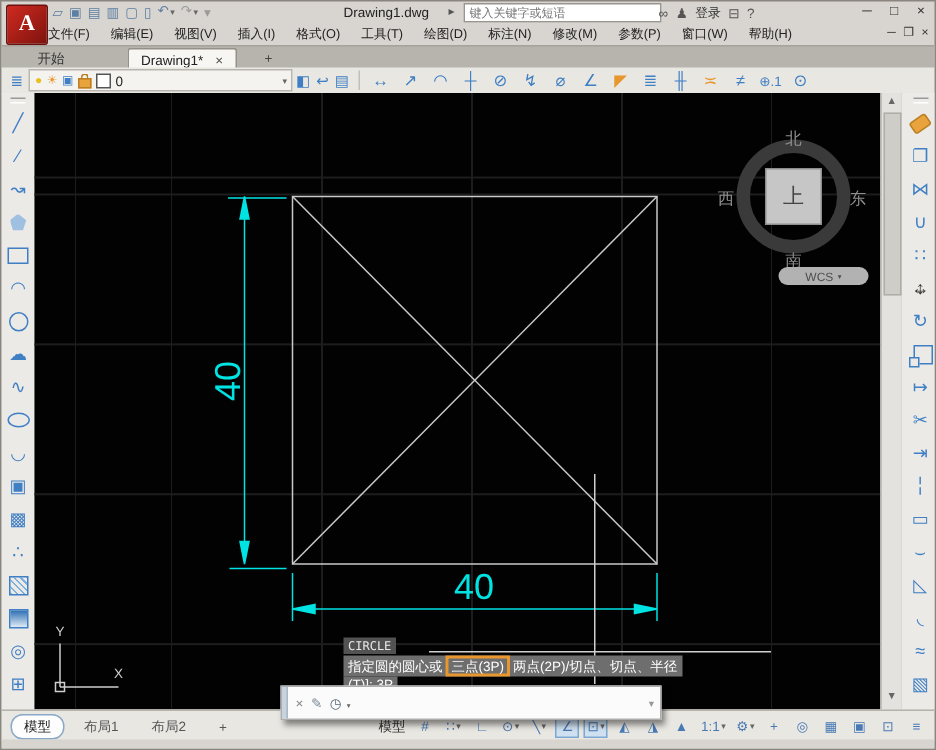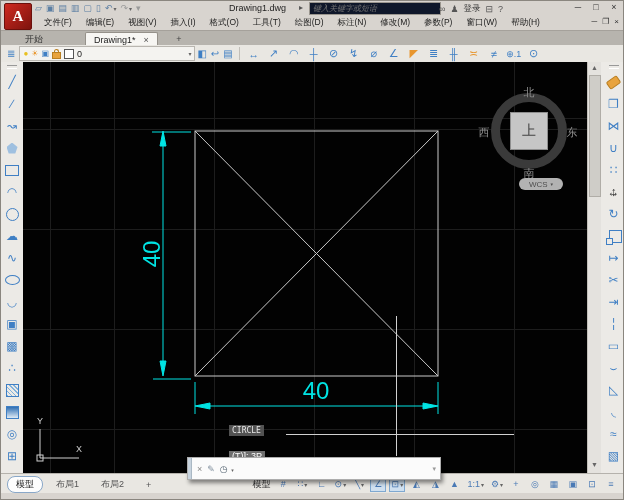--- a/index.html
+++ b/index.html
@@ -7,27 +7,27 @@
   
   .titlebar{position:absolute;left:0;top:0;width:100%;height:15px;}
   .logo{position:absolute;left:3px;top:2px;width:26px;height:25px;background:linear-gradient(135deg,#cf2a20,#7e130e);border:1px solid #6b100c;border-radius:2px;color:#fff;font-weight:bold;font-size:15px;font-family:"Liberation Serif",serif;display:flex;align-items:center;justify-content:center;z-index:5;}
   .qat{position:absolute;left:34px;top:1px;height:13px;display:flex;align-items:center;gap:4px;}
   .qicon{font-size:9px;color:#5c7fa3;line-height:13px;}
   .qicon .g{display:inline-block;}
   .qicon.dim .g{color:#9a9a9a;}
   .caret{font-size:6px;color:#666;margin-left:1px;}
   .doc-title{position:absolute;left:228px;top:2px;font-size:9px;color:#222;}
   .title-arrow{position:absolute;left:298px;top:2px;font-size:8px;color:#555;}
-  .searchbox{position:absolute;left:308px;top:1px;width:124px;height:11px;border:1px solid #9a968f;background:#0f172a;font-size:8px;font-style:italic;color:#888;padding:0 3px;font-family:"Liberation Sans",sans-serif;}
+  .searchbox{position:absolute;left:308px;top:1px;width:124px;height:11px;border:1px solid #9a968f;background:#ffffff;font-size:8px;color:#888;padding:0 3px;font-family:"Liberation Sans",sans-serif;}
   .tb-right{position:absolute;left:438px;top:1px;height:13px;display:flex;align-items:center;gap:5px;font-size:9px;color:#555;}
   .signin{font-size:8.5px;color:#333;}
   .winbtns{position:absolute;right:3px;top:1px;display:flex;gap:6px;font-size:9px;color:#333;}
   .winbtns span{width:12px;text-align:center;}
   
-  .menubar{position:absolute;left:36px;top:15px;height:14px;display:flex;align-items:center;justify-content:space-between;}
+  .menubar{position:absolute;left:24px;top:15px;height:14px;display:flex;align-items:center;justify-content:space-between;}
   .menu-item{font-size:8.5px;color:#222;padding:0 7px;white-space:nowrap;}
   .winbtns2{position:absolute;right:4px;top:16px;display:flex;gap:5px;font-size:8px;color:#333;}
   
   .tabbar{position:absolute;left:0;top:29px;width:100%;height:15px;background:#b7b4ae;border-top:1px solid #a5a19b;}
   .tab-start{position:absolute;left:10px;top:2px;font-size:9px;color:#333;padding:0 14px;line-height:13px;}
   .tab-active{position:absolute;left:84px;top:1px;height:14px;background:#f7f6f3;border:1px solid #95918a;border-bottom:none;border-radius:2px 2px 0 0;font-size:9px;color:#222;display:flex;align-items:center;gap:8px;padding:0 8px;}
   .tab-close{color:#555;font-size:9px;}
   .tab-new{position:absolute;left:172px;top:3px;width:12px;height:10px;font-size:9px;color:#444;text-align:center;line-height:10px;}
   
   .ribbon{position:absolute;left:0;top:44px;width:100%;height:17px;background:#e9e7e2;border-bottom:1px solid #b5b2ac;display:flex;align-items:center;}
@@ -70,21 +70,21 @@
   .shape-lock::before{content:"";position:absolute;top:-4px;left:1px;width:3px;height:3px;border:1px solid #b97f22;border-bottom:none;border-radius:3px 3px 0 0;}
   
   .canvas{position:absolute;left:22px;top:61px;width:564px;height:411px;background:#020202;
     background-image:repeating-linear-gradient(to right,#1d1d1d 0 1px,transparent 1px 100px),repeating-linear-gradient(to bottom,#1d1d1d 0 1px,transparent 1px 100px);
     background-position:91px 67px;}
   .canvas svg{position:absolute;left:0;top:0;}
   
   .vc-ring{position:absolute;left:490px;top:92px;width:58px;height:58px;border:9px solid #3a3a3a;border-radius:50%;}
   .vc-face{position:absolute;left:509px;top:111px;width:36px;height:36px;background:#c6c6c6;border:1px solid #8e8e8e;display:flex;align-items:center;justify-content:center;font-size:14px;color:#444;}
   .vc-label{position:absolute;font-size:11px;color:#909090;width:20px;text-align:center;}
-  .wcs{position:absolute;left:518px;top:177px;width:44px;height:12px;background:#b2b2b2;border-radius:6px;font-size:8px;color:#4e4e4e;display:flex;align-items:center;justify-content:center;gap:2px;}
+  .wcs{position:absolute;left:518px;top:177px;width:60px;height:12px;background:#b2b2b2;border-radius:6px;font-size:8px;color:#4e4e4e;display:flex;align-items:center;justify-content:center;gap:2px;}
   .wcs .caret{font-size:5px;color:#4e4e4e;}
   
   .ch-v{position:absolute;left:395px;top:315px;width:1px;height:140px;background:#d0d0d0;}
   .ch-h{position:absolute;left:285px;top:433px;width:228px;height:1px;background:#d0d0d0;}
   
   .di-badge{position:absolute;left:228px;top:424px;height:11px;padding:0 3px;background:#525252;color:#e8e8e8;font-size:8px;line-height:11px;font-family:"DejaVu Sans Mono",monospace;}
   .di-row1{position:absolute;left:228px;top:436px;height:14px;background:#6e6e6e;color:#fff;font-size:9px;display:flex;align-items:center;padding:0 3px;white-space:nowrap;gap:2px;}
   .di-opt{border:2px solid #e8962e;padding:0 2px;height:10px;line-height:10px;display:inline-block;}
   .di-row2{position:absolute;left:228px;top:450px;height:11px;background:#6e6e6e;color:#fff;font-size:9px;line-height:11px;padding:0 3px;white-space:nowrap;}
   
@@ -482,20 +482,25 @@
   <span class="vc-label" style="left:518px;top:165px;">南</span>
   <div class="wcs">
     <span>WCS</span>
     <span class="caret">▾</span>
   </div>
 
   <div class="ch-v"></div>
   <div class="ch-h"></div>
 
   <div class="di-badge">CIRCLE</div>
+  <div class="di-row1">
+    <span>指定圆的圆心或</span>
+    <span class="di-opt">三点(3P)</span>
+    <span>两点(2P)/切点、切点、半径</span>
+  </div>
   <div class="di-row2">(T)]: 3P</div>
 
   <div class="cmdbar">
     <span class="cmd-grip"></span>
     <span class="cmd-x">×</span>
     <span class="cmd-pencil">✎</span>
     <span class="cmd-circ"><span>◷</span> <span class="caret">▾</span></span>
     <span class="cmd-collapse">▾</span>
   </div>
 

